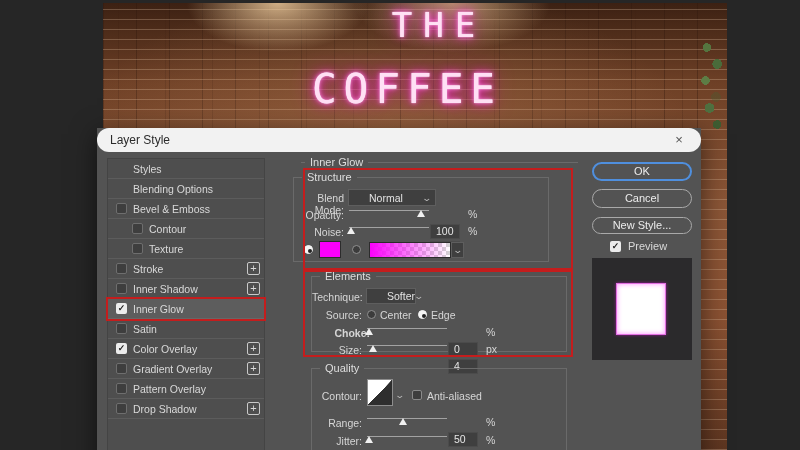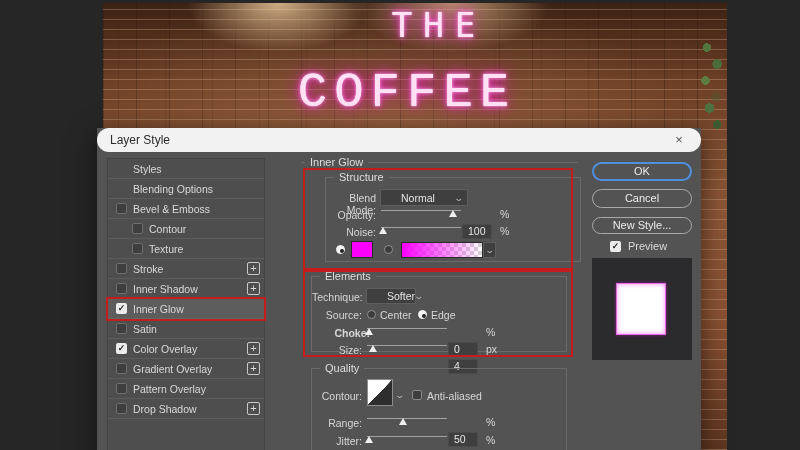--- a/index.html
+++ b/index.html
@@ -15,21 +15,21 @@
       radial-gradient(ellipse 420px 240px at 45% 35%, rgba(225,160,110,.30), rgba(225,160,110,0) 75%),
       radial-gradient(ellipse 300px 300px at 0% 100%, rgba(0,0,0,.5), transparent 70%),
       repeating-linear-gradient(0deg, rgba(235,205,175,.28) 0 1px, rgba(0,0,0,0) 1px 10px),
       repeating-linear-gradient(90deg, rgba(45,22,12,.35) 0 1px, rgba(0,0,0,0) 1px 33px),
       repeating-linear-gradient(90deg, rgba(0,0,0,0) 0 15px, rgba(60,30,16,.22) 15px 16px, rgba(0,0,0,0) 16px 47px),
       linear-gradient(180deg,#3c2113 0%, #6e4026 18%, #8a5536 45%, #8a5132 70%, #5d3520 100%); }
   .neon { position:absolute; width:100%; text-align:center;
     font-family:"DejaVu Sans Mono", monospace; color:#ffe0f5;
     text-shadow:0 0 1px #ffffff, 0 0 4px #ff8ae0, 0 0 10px #f322c7, 0 0 22px #d90fb0; }
   .neon-1 { top:2px; left:24px; font-size:34px; letter-spacing:11px; }
-  .neon-2 { top:62px; left:-8px; font-size:49px; letter-spacing:7px;font-family:Liberation Mono, monospace; }
+  .neon-2 { top:62px; left:-8px; font-size:41px; letter-spacing:7px; }
 
   
   .scene { position:absolute; right:0; top:0; width:28px; height:447px;
     background:
       linear-gradient(180deg, rgba(0,0,0,0) 0 180px, rgba(96,58,32,.85) 195px 280px, rgba(20,20,22,.95) 300px 100%),
       linear-gradient(90deg,#14171a 0 4px,#e9eef0 4px 6px,#2a3136 6px 16px,#11141. 16px,#14171a 16px 20px,#dfe7ea 20px 22px,#1a1e22 22px 28px); }
   .plant { position:absolute; right:2px; top:28px; width:26px; height:110px; filter:blur(.4px);
     background:
       radial-gradient(circle 7px at 30% 15%, #55753f 0 60%, transparent 61%),
       radial-gradient(circle 8px at 70% 30%, #4a6b3a 0 60%, transparent 61%),
@@ -191,21 +191,21 @@
       </div>
     </div>
 
     <div class="group outer-group">
       <span class="legend">Inner Glow</span>
     </div>
 
     <div class="redrect" style="left:206px; top:40px; width:270px; height:102px;"></div>
     <div class="redrect" style="left:206px; top:142px; width:270px; height:87px;"></div>
 
-    <div class="group" style="left:228px; top:49px; width:256px; height:85px;">
+    <div class="group" style="left:196px; top:49px; width:256px; height:85px;">
       <span class="legend">Structure</span>
 
       <span class="flabel" style="left:0; top:14px;">Blend Mode:</span>
       <div class="dropdown" style="left:54px; top:11px; width:88px; height:17px;">
         <span class="dd-text">Normal</span>
         <span class="chev">⌄</span>
       </div>
 
       <span class="flabel" style="left:0; top:31px;">Opacity:</span>
       <div class="slider" style="left:55px; top:30px; width:80px;">

